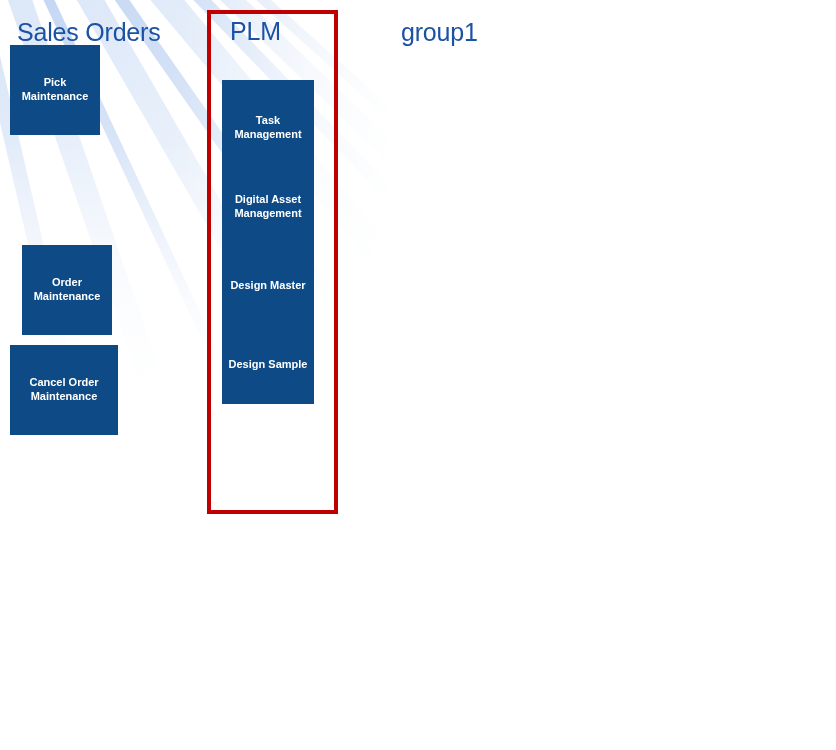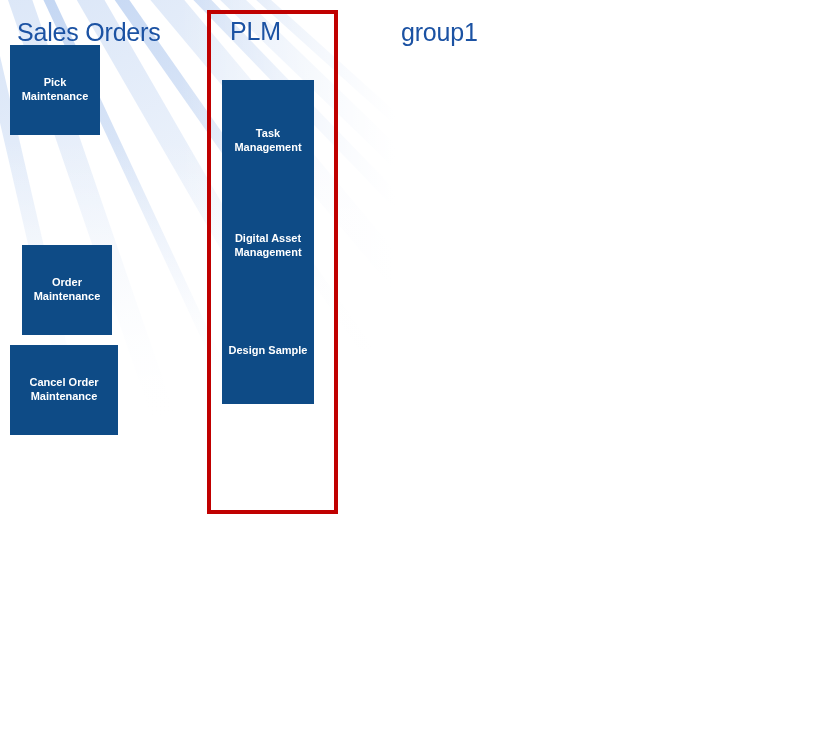--- a/index.html
+++ b/index.html
@@ -163,20 +163,23 @@
   <div class="plm-stack">
     <div class="plm-slot">
       <span>Task
 Management</span>
     </div>
     <div class="plm-slot">
       <span>Digital Asset
 Management</span>
     </div>
     <div class="plm-slot">
+      <span>Design Master</span>
+    </div>
+    <div class="plm-slot">
       <span>Design Sample</span>
     </div>
   </div>
 
   <h1 class="section-title" id="title-group1">group1</h1>
 
 
 </div>
 
 </body></html>

